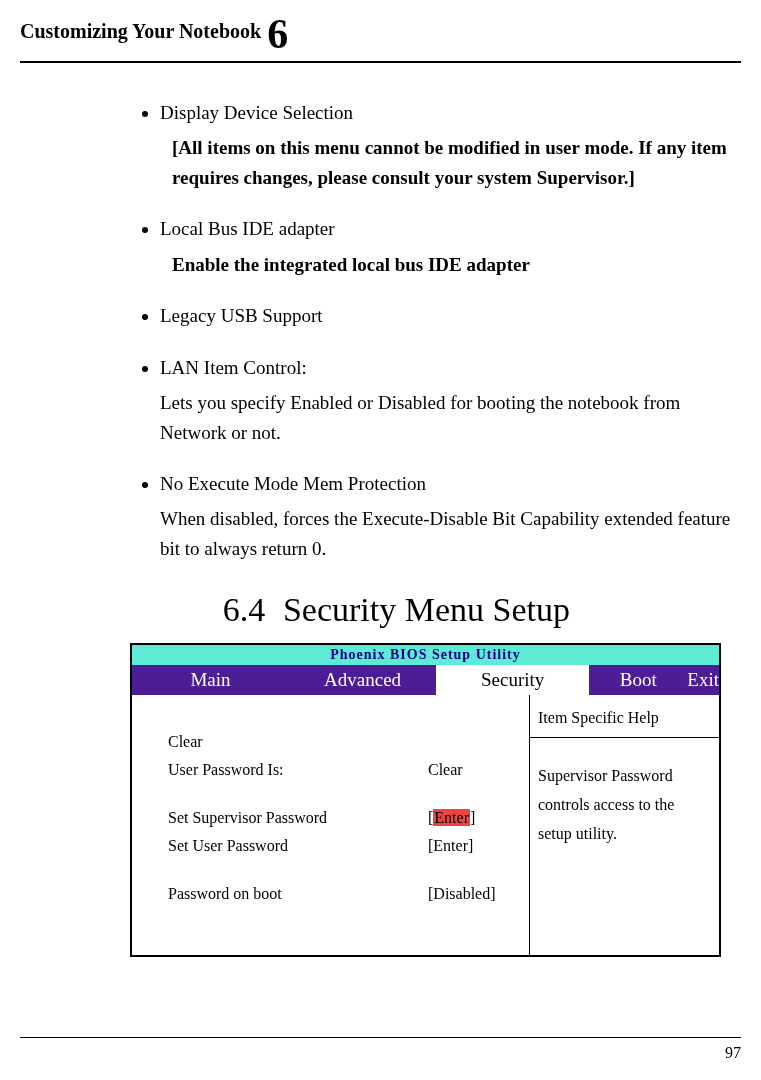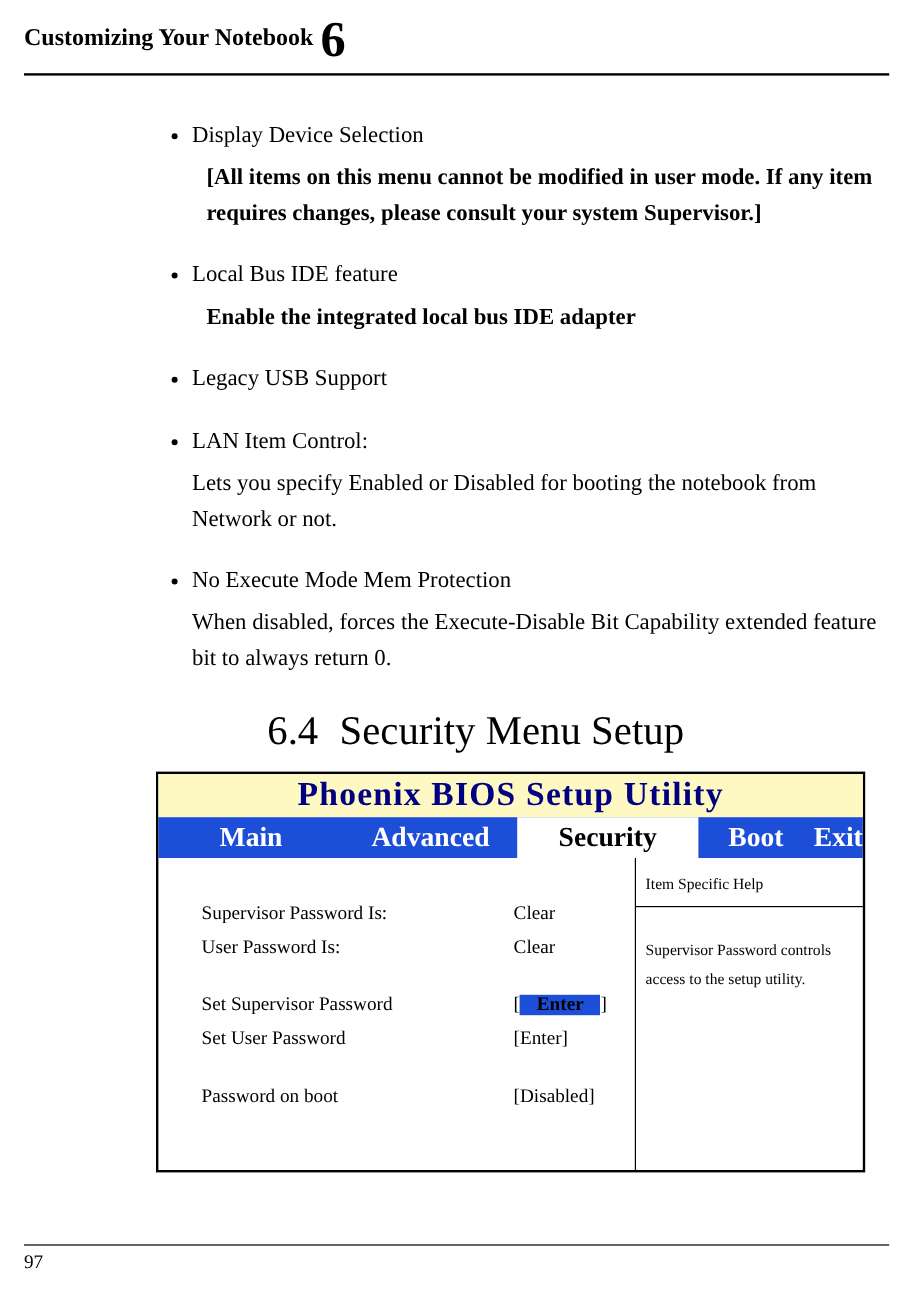--- a/index.html
+++ b/index.html
@@ -65,35 +65,35 @@
     .section-num {
       display: inline-block;
       width: 78px;
     }
     .bios-box {
       margin-left: 110px;
       margin-right: 20px;
       border: 2px solid #000;
     }
     .bios-title {
-      background: #fef9c3;
+      background: #5eead4;
       color: #000080;
       text-align: center;
       font-weight: bold;
-      font-size: 28px;
+      font-size: 14px;
       letter-spacing: 1px;
       font-family: Georgia, serif;
       padding: 2px 0;
     }
     .bios-tabs {
       display: flex;
-      background: #1d4ed8;
+      background: #4c1d95;
       color: #fff;
-      font-weight: bold;
-      font-size: 23px;
+      font-weight: normal;
+      font-size: 19px;
     }
     .bios-tab {
       padding: 4px 0;
       text-align: center;
     }
     .tab-main { width: 160px; }
     .tab-adv { width: 150px; }
     .tab-sec { background: #fff; color: #000; width: 156px; }
     .tab-boot { width: 100px; }
     .tab-exit { flex: 1; }
@@ -103,69 +103,69 @@
     }
     .bios-left {
       flex: 1;
       padding: 38px 10px 12px 36px;
       font-size: 16px;
     }
     .bios-right {
       width: 190px;
       border-left: 1px solid #000;
       padding: 0;
-      font-size: 13px;
+      font-size: 16px;
     }
     .bios-row {
       display: flex;
       margin-bottom: 10px;
     }
     .bios-label { width: 260px; }
     .bios-val { }
     .bios-gap { height: 20px; }
     .highlight {
-      background: #1d4ed8;
+      background: #ef4444;
       color: #000;
-      padding: 0 14px;
-      font-weight: bold;
+      padding: 0 1px;
     }
     .help-title {
       padding: 14px 8px 10px 8px;
       border-bottom: 1px solid #000;
     }
     .help-body {
       padding: 24px 8px 8px 8px;
       line-height: 1.8;
     }
     .footer {
       position: absolute;
       bottom: 18px;
       left: 20px;
       right: 20px;
       border-top: 1.5px solid #000;
+      text-align: right;
       padding-top: 6px;
       font-size: 16px;
     }
   </style>
 </head>
 <body>
 
 <div class="page">
   <div class="header-row">
     <span class="header-text">Customizing Your Notebook</span><span class="chapter-num">6</span>
   </div>
 
   <div class="content">
     <ul class="bullets">
       <li>
         <span class="item-title">Display Device Selection</span>
         <span class="item-desc indented">[All items on this menu cannot be modified in user mode. If any item requires changes, please consult your system Supervisor.]</span>
       </li>
       <li>
-        <span class="item-title">Local Bus IDE feature</span>
+        <span class="item-title">Local Bus IDE adapter</span>
         <span class="item-desc indented">Enable the integrated local bus IDE adapter</span>
       </li>
       <li>
         <span class="item-title">Legacy USB Support</span>
       </li>
       <li>
         <span class="item-title">LAN Item Control:</span>
         <span class="item-desc">Lets you specify Enabled or Disabled for booting the notebook from Network or not.</span>
       </li>
       <li>
@@ -184,21 +184,20 @@
     <div class="bios-tabs">
       <div class="bios-tab tab-main">Main</div>
       <div class="bios-tab tab-adv">Advanced</div>
       <div class="bios-tab tab-sec">Security</div>
       <div class="bios-tab tab-boot">Boot</div>
       <div class="bios-tab tab-exit">Exit</div>
     </div>
     <div class="bios-body">
       <div class="bios-left">
         <div class="bios-row">
-          <div class="bios-label">Supervisor Password Is:</div>
           <div class="bios-val">Clear</div>
         </div>
         <div class="bios-row">
           <div class="bios-label">User Password Is:</div>
           <div class="bios-val">Clear</div>
         </div>
         <div class="bios-gap"></div>
         <div class="bios-row">
           <div class="bios-label">Set Supervisor Password</div>
           <div class="bios-val"><span>[</span><span class="highlight">Enter</span><span>]</span></div>

